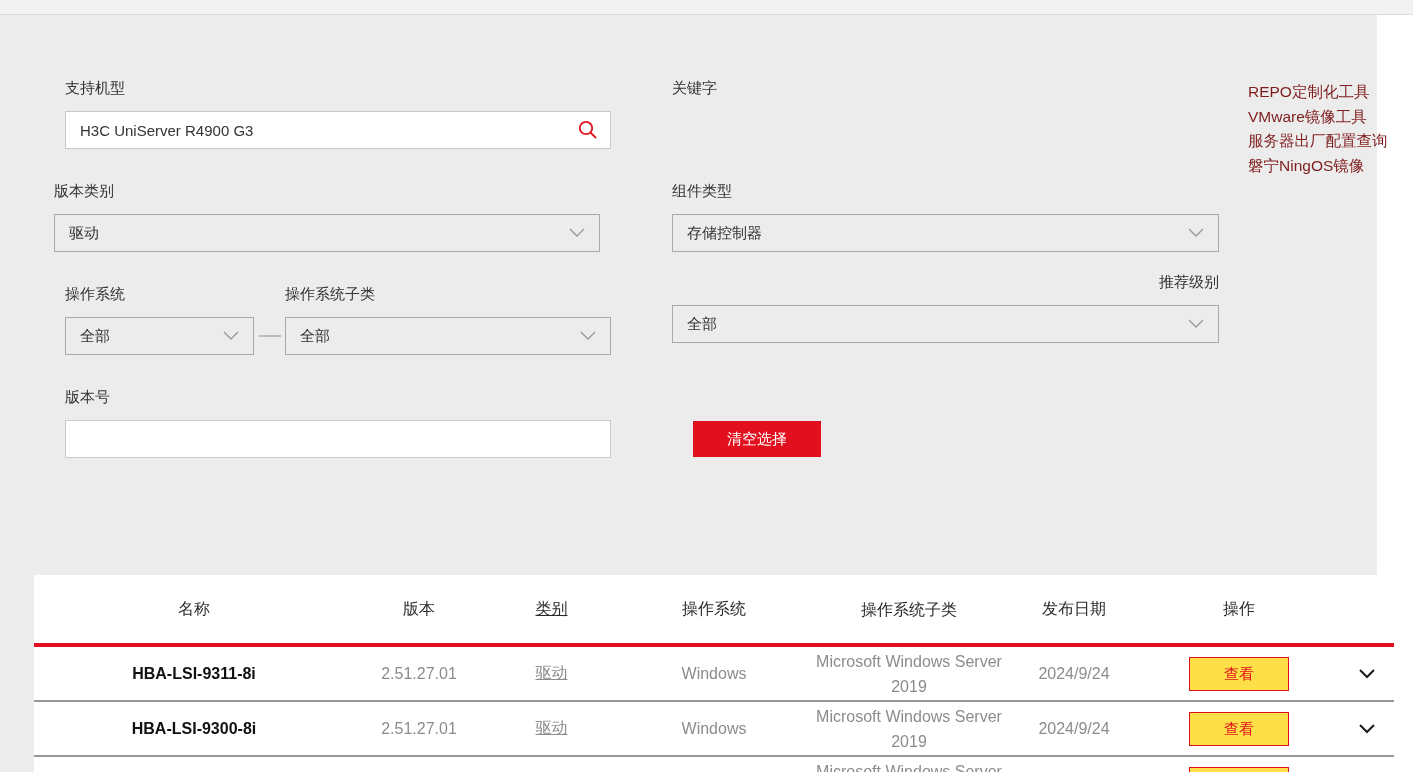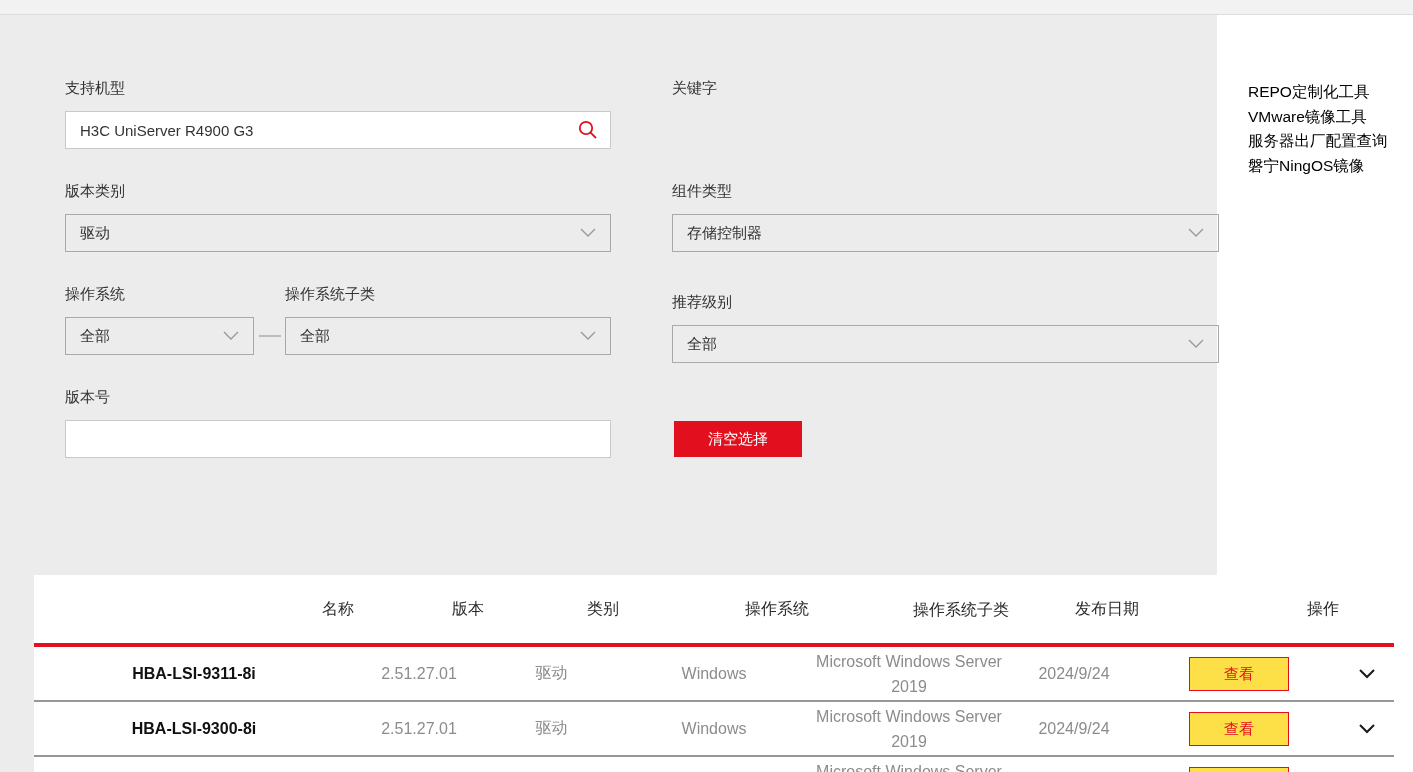--- a/index.html
+++ b/index.html
@@ -1,60 +1,60 @@
 <!DOCTYPE html>
 <html><head>
 <meta charset="utf-8">
 <style>
   * { margin:0; padding:0; box-sizing:border-box; font-family:"Liberation Sans","DejaVu Sans",sans-serif; }
   html,body { width:1413px; height:772px; overflow:hidden; }
-  .page { position:relative; width:1217px; height:772px; background:#ececec; }
+  .page { position:relative; width:1377px; height:772px; background:#ececec; }
 
   
   .topbar { position:absolute; left:0; top:0; width:1413px; height:15px;
             background:#f2f2f2; border-bottom:1px solid #dcdcdc; }
 
   
   .fg { position:absolute; }
   .fg .lbl { font-size:15px; color:#333; height:20px; line-height:20px; margin-bottom:13px; }
   .ctl { position:relative; width:100%; }
   .txt { width:100%; height:38px; background:#fff; border:1px solid #c9c9c9;
          padding:0 44px 0 14px; font-size:15px; color:#333; outline:none; }
   .txt::placeholder { color:#4a4a4a; opacity:1; }
   .search-ic { position:absolute; right:12px; top:50%; transform:translateY(-50%); width:22px; height:22px; cursor:pointer; }
   .sel { display:flex; align-items:center; justify-content:space-between; width:100%; height:38px;
          background:transparent; border:1px solid #a9a9a9; padding:0 14px; font-size:15px; color:#333; cursor:pointer; }
   .sel .chev { width:16px; height:10px; }
 
   #fg-model    { left:65px;  top:78px;  width:546px; }
   #fg-keyword  { left:672px; top:78px;  width:547px; }
-  #fg-vercat   { left:65px;  top:181px; width:546px; }
+  #fg-vercat   { left:54px;  top:181px; width:546px; }
   #fg-comptype { left:672px; top:181px; width:547px; }
   #fg-os       { left:65px;  top:284px; width:189px; }
   #fg-ossub    { left:285px; top:284px; width:326px; }
-  #fg-reclevel { left:672px; top:292px; width:547px; }
+  #fg-reclevel { left:672px; top:272px; width:547px;text-align:right; }
   #fg-vernum   { left:65px;  top:387px; width:546px; }
 
   #os-dash { position:absolute; left:259px; top:335px; width:22px; height:2px; background:#bcbcbc; }
 
-  #clear-btn { position:absolute; left:674px; top:421px; width:128px; height:36px;
+  #clear-btn { position:absolute; left:693px; top:421px; width:128px; height:36px;
                background:#e2101e; color:#fff; font-size:15px; border:none; cursor:pointer; }
 
   
   #tools { position:absolute; left:1248px; top:80px; width:160px; }
-  #tools a { display:block; color:#000000; font-size:15.5px; line-height:24.5px; text-decoration:none; cursor:pointer; white-space:nowrap; }
+  #tools a { display:block; color:#7f1d1d; font-size:15.5px; line-height:24.5px; text-decoration:none; cursor:pointer; white-space:nowrap; }
 
   
   #table { position:absolute; left:34px; top:575px; width:1360px; height:197px; background:#fff; overflow:hidden; }
   .thead { display:flex; align-items:center; height:68px; }
-  .thead .cell { text-align:right; font-size:16px; color:#2b2b2b; }
+  .thead .cell { text-align:center; font-size:16px; color:#2b2b2b; }
   .redline { height:4px; background:#e2101e; }
   .trow { display:flex; align-items:center; height:55px; border-bottom:2px solid #979797; }
   .cell { text-align:center; }
-  .c1 { width:320px; } .c2 { width:130px; } .c3 { width:135px; } .c4 { width:190px; }
+  .c1 { width:320px; } .c2 { width:130px; } .c3 { width:135px;text-decoration:underline; } .c4 { width:190px; }
   .c5 { width:200px; line-height:25px; } .c6 { width:130px; } .c7 { width:200px; } .c8 { width:55px; }
   .trow .c1 { font-weight:bold; font-size:16px; color:#111; }
   .gray { font-size:16px; color:#8c8c8c; }
   .view-btn { display:inline-block; width:100px; height:34px; line-height:32px; background:#fde047;
               border:1px solid #e2101e; color:#e2101e; font-size:15px; cursor:pointer; }
   .row-chev { width:16px; height:10px; cursor:pointer; }
 </style>
 </head>
 <body>
 

